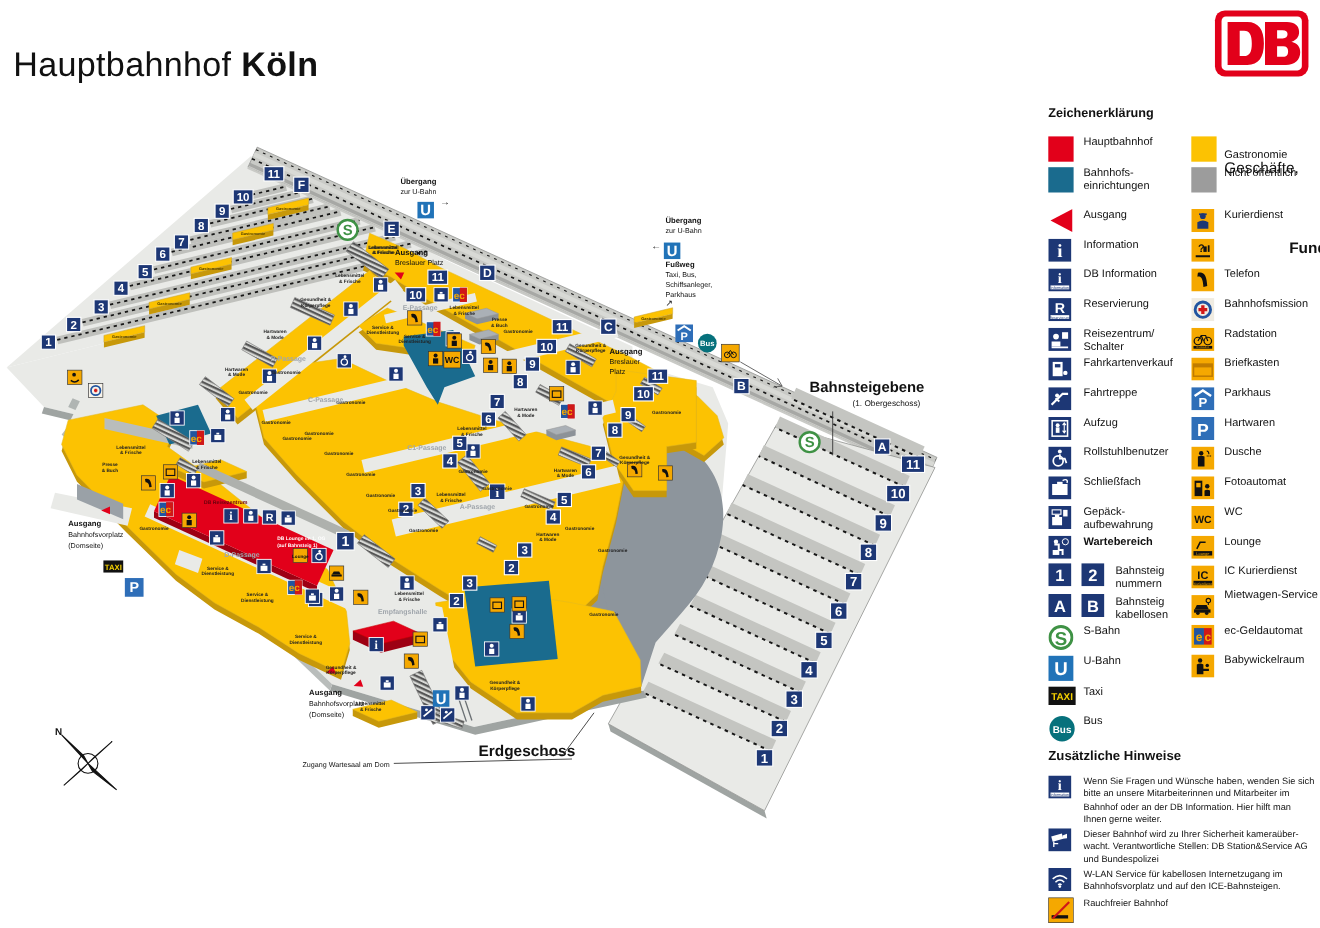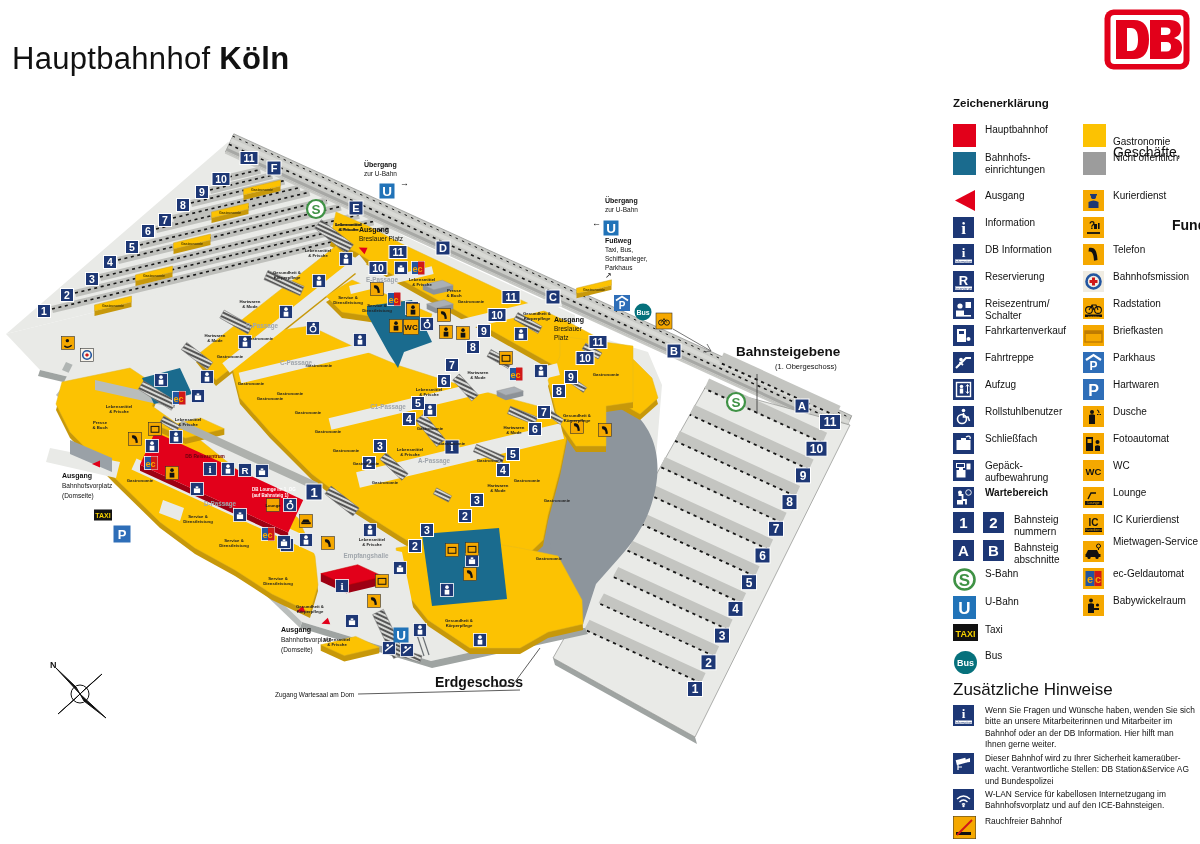--- a/index.html
+++ b/index.html
@@ -986,21 +986,21 @@
 <div style="position:absolute;left:1014px;top:526px;font-size:10px;">nummern</div>
 <div style="position:absolute;left:953px;top:540px;"><svg width="21" height="21">
         <rect width="21" height="21" fill="#1d3775"></rect>
         <text x="10.5" y="16" font-size="15" font-weight="bold" fill="#fff" text-anchor="middle">A</text>
       </svg></div>
 <div style="position:absolute;left:983px;top:540px;"><svg width="21" height="21">
         <rect width="21" height="21" fill="#1d3775"></rect>
         <text x="10.5" y="16" font-size="15" font-weight="bold" fill="#fff" text-anchor="middle">B</text>
       </svg></div>
 <div style="position:absolute;left:1014px;top:542px;font-size:10px;">Bahnsteig</div>
-<div style="position:absolute;left:1014px;top:554px;font-size:10px;">abschnitte</div>
+<div style="position:absolute;left:1014px;top:554px;font-size:10px;">kabellosen</div>
 <div style="position:absolute;left:953px;top:568px;"><svg width="23" height="23">
         <circle cx="11.5" cy="11.5" r="10" fill="#fff" stroke="#3f9245" stroke-width="2.6"></circle>
         <text x="11.5" y="18" font-size="17" font-weight="bold" fill="#3f9245" text-anchor="middle">S</text>
       </svg></div>
     <div style="position:absolute;left:985px;top:568px;font-size:10px;white-space:nowrap;">S-Bahn</div>
 <div style="position:absolute;left:953px;top:596px;"><svg width="23" height="23">
         <rect width="23" height="23" fill="#2173b8"></rect>
         <text x="11.5" y="18" font-size="17" font-weight="bold" fill="#fff" text-anchor="middle">U</text>
       </svg></div>
     <div style="position:absolute;left:985px;top:596px;font-size:10px;white-space:nowrap;">U-Bahn</div>
@@ -1118,21 +1118,21 @@
         <text x="15" y="14.5" font-size="11" font-weight="bold" fill="#f5a800" text-anchor="middle">c</text>
       </svg></div>
     <div style="position:absolute;left:1113px;top:568px;font-size:10px;white-space:nowrap;">ec-Geldautomat</div>
 <div style="position:absolute;left:1083px;top:595px;"><svg width="21" height="21">
         <rect width="21" height="21" fill="#f5a800"></rect>
         <circle cx="8" cy="5.5" r="2" fill="#111"></circle>
         <path d="M5 18 L5 9 Q8 7.5 11 9 L11 13 L16 13 L16 15 L11 15 L11 18 Z" fill="#111"></path>
         <circle cx="14.5" cy="10" r="1.6" fill="#111"></circle>
       </svg></div>
     <div style="position:absolute;left:1113px;top:595px;font-size:10px;white-space:nowrap;">Babywickelraum</div>
-<div style="position:absolute;left:953px;top:680px;font-size:17px;font-weight:normal;">Zusätzliche Hinweise</div>
+<div style="position:absolute;left:953px;top:680px;font-size:12px;font-weight:bold;">Zusätzliche Hinweise</div>
 <div style="position:absolute;left:953px;top:705px;"><svg width="21" height="21">
         <rect width="21" height="21" fill="#1d3775"></rect>
         <text x="10.5" y="13" font-family="Liberation Serif" font-size="13" font-weight="bold" fill="#fff" text-anchor="middle">i</text>
         <rect x="2" y="15.5" width="17" height="3.5" fill="#fff"></rect>
         <text x="10.5" y="18.6" font-size="3.4" fill="#1d3775" text-anchor="middle">Information</text>
       </svg></div>
     <div style="position:absolute;left:985px;top:705.0px;font-size:8.4px;white-space:nowrap;">Wenn Sie Fragen und Wünsche haben, wenden Sie sich</div>
     <div style="position:absolute;left:985px;top:716.4px;font-size:8.4px;white-space:nowrap;">bitte an unsere Mitarbeiterinnen und Mitarbeiter im</div>
     <div style="position:absolute;left:985px;top:727.8px;font-size:8.4px;white-space:nowrap;">Bahnhof oder an der DB Information. Hier hilft man</div>
     <div style="position:absolute;left:985px;top:739.2px;font-size:8.4px;white-space:nowrap;">Ihnen gerne weiter.</div>

